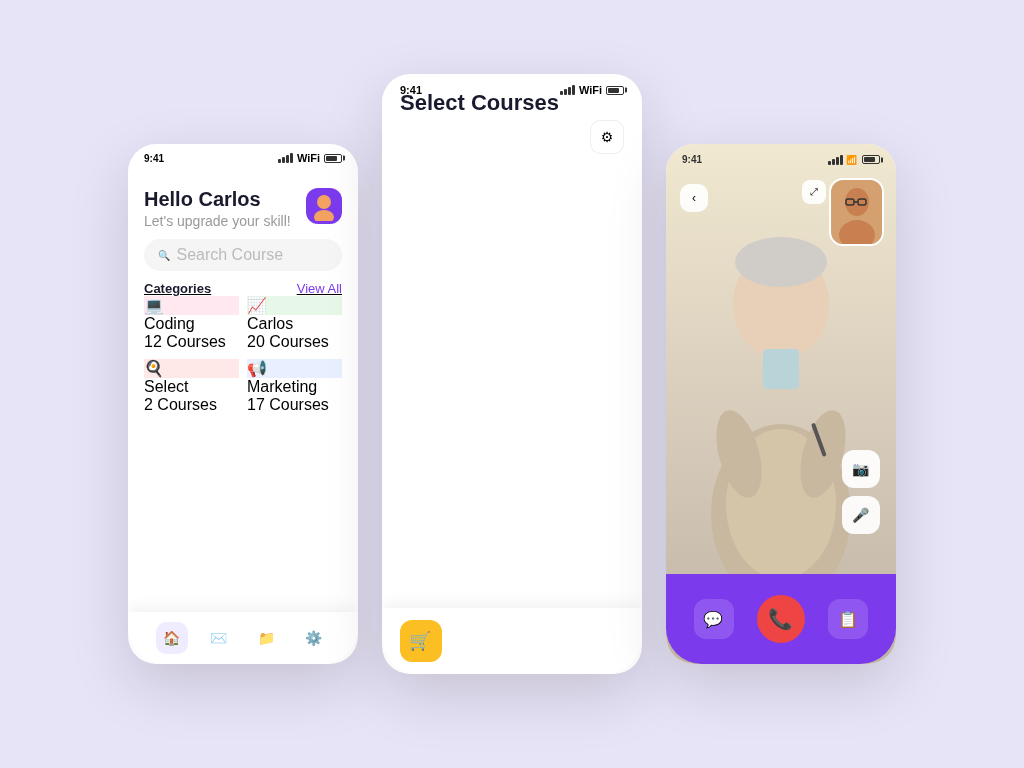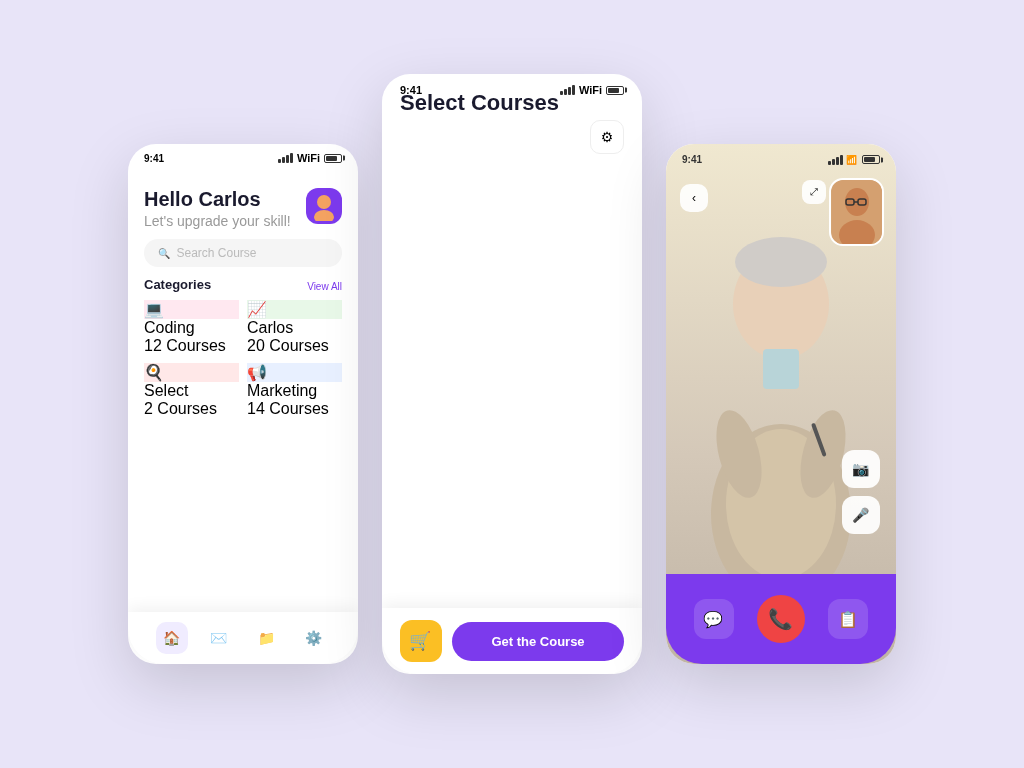--- a/index.html
+++ b/index.html
@@ -72,22 +72,23 @@
       padding: 7px 14px;
       display: flex;
       align-items: center;
       gap: 6px;
       font-size: 10px;
       color: #bbb;
     }
     .categories-header {
       display: flex;
       justify-content: space-between;
-      align-items: flex-end;
-      padding: 0 16px 8px;
+      align-items: flex-start;
+      padding: 0 16px 0;
+      text-decoration: underline;
     }
     .categories-header span:first-child {
       font-size: 13px;
       font-weight: 700;
       color: #1a1a2e;
     }
     .categories-header span:last-child {
       font-size: 9px;
       color: #7c3aed;
     }
@@ -403,26 +404,26 @@
     <div class="avatar-circle">
       <svg width="30" height="30" viewBox="0 0 30 30">
         <circle cx="15" cy="11" r="7" fill="#f4a261"></circle>
         <ellipse cx="15" cy="26" rx="10" ry="7" fill="#f4a261"></ellipse>
       </svg>
     </div>
   </div>
 
   <div class="search-bar">
     <span>🔍</span>
-    <span style="color:#bbb;font-size:12px;">Search Course</span>
+    <span style="color:#bbb;font-size:16px;">Search Course</span>
   </div>
 
   <div class="categories-header">
     <span>Categories</span>
-    <span style="color:#7c3aed;font-size:10px;cursor:pointer;">View All</span>
+    <span style="color:#7c3aed;font-size:13px;cursor:pointer;">View All</span>
   </div>
 
   <div class="categories-grid">
     <div>
       <div class="cat-img coding">💻</div>
       <div class="cat-label">Coding</div>
       <div class="cat-count">12 Courses</div>
     </div>
     <div>
       <div class="cat-img trading">📈</div>
@@ -430,21 +431,21 @@
       <div class="cat-count">20 Courses</div>
     </div>
     <div>
       <div class="cat-img cooking">🍳</div>
       <div class="cat-label">Select</div>
       <div class="cat-count">2 Courses</div>
     </div>
     <div>
       <div class="cat-img marketing">📢</div>
       <div class="cat-label">Marketing</div>
-      <div class="cat-count">14 Courses</div>
+      <div class="cat-count">17 Courses</div>
     </div>
   </div>
 
   <div class="bottom-nav">
     <div class="nav-icon active">🏠</div>
     <div class="nav-icon">✉️</div>
     <div class="nav-icon">📁</div>
     <div class="nav-icon">⚙️</div>
   </div>
 </div>
@@ -467,21 +468,20 @@
   </div>
 
   <div class="phone2 page-title" style="padding:8px 18px 2px;">Select Courses</div>
 
   <div class="filter-btn">
     <span>⚙</span>
   </div>
 
   <div class="get-course-bar">
     <div class="cart-icon-btn">🛒</div>
-    <button class="get-btn">Get the Course</button>
   </div>
 </div>
 
 <div class="phone phone3">
   <div class="phone3-bg"></div>
 
   <div class="phone3-person">
     <svg width="200" height="420" viewBox="0 0 200 420" style="position:absolute;bottom:0;">
 
       <ellipse cx="100" cy="350" rx="70" ry="90" fill="#c8b8a0"></ellipse>

